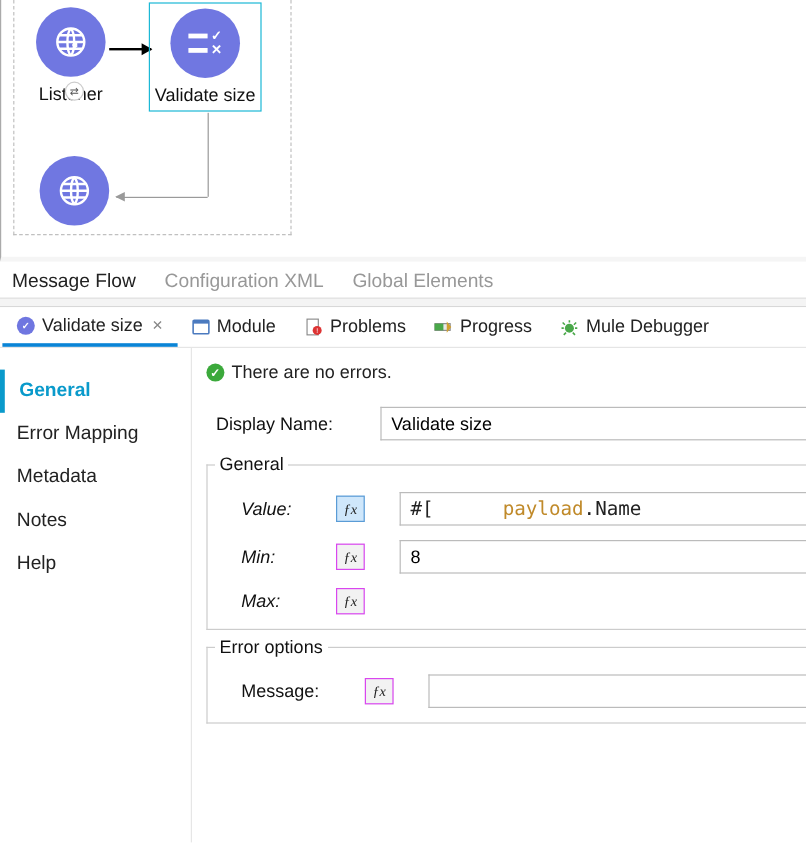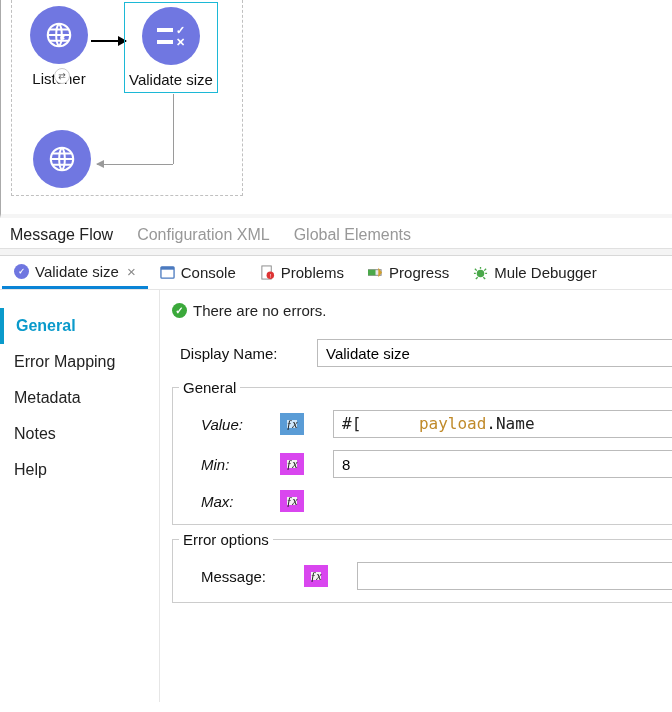--- a/index.html
+++ b/index.html
@@ -228,21 +228,21 @@
     height: 28px;
     border: 1px solid #bbb;
     border-right: none;
     padding: 2px 8px;
     font-size: 15px;
     font-family: inherit;
     outline: none;
   }
   .fx {
     width: 24px; height: 22px;
-    border: 7px solid #d946ef;
+    border: 1px solid #d946ef;
     background: #f2f2f2;
     font-style: italic;
     font-size: 12px;
     font-family: serif;
     display: inline-flex;
     align-items: center;
     justify-content: center;
     margin-right: 10px;
     cursor: pointer;
     text-align: center;
@@ -331,21 +331,21 @@
       <span>Validate size</span>
       <span class="close">×</span>
     </div>
     <div class="ptab">
       <span class="ico ico-console">
         <svg viewBox="0 0 16 16">
             <rect x="1" y="2" width="14" height="12" rx="1" fill="none" stroke="#4b7abf" stroke-width="1.4"></rect>
             <rect x="1" y="2" width="14" height="3" fill="#4b7abf"></rect>
           </svg>
       </span>
-      <span>Console</span>
+      <span>Module</span>
     </div>
     <div class="ptab">
       <span class="ico ico-problems">
         <svg viewBox="0 0 16 16">
             <rect x="2" y="1" width="10" height="14" fill="#fff" stroke="#888"></rect>
             <circle cx="11" cy="11" r="4" fill="#d33"></circle>
             <text x="11" y="13.5" font-size="6" fill="#fff" text-anchor="middle">!</text>
           </svg>
       </span>
       <span>Problems</span>

